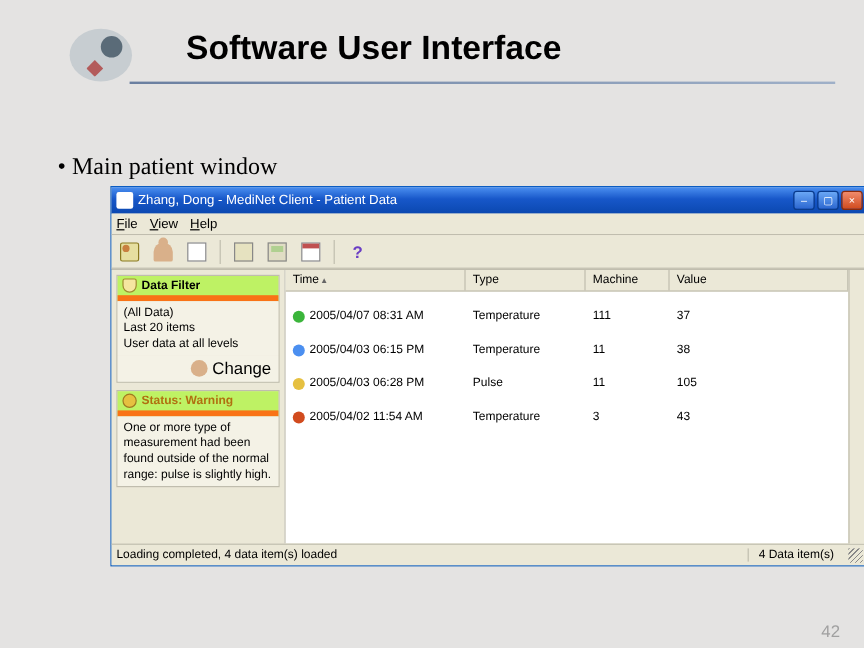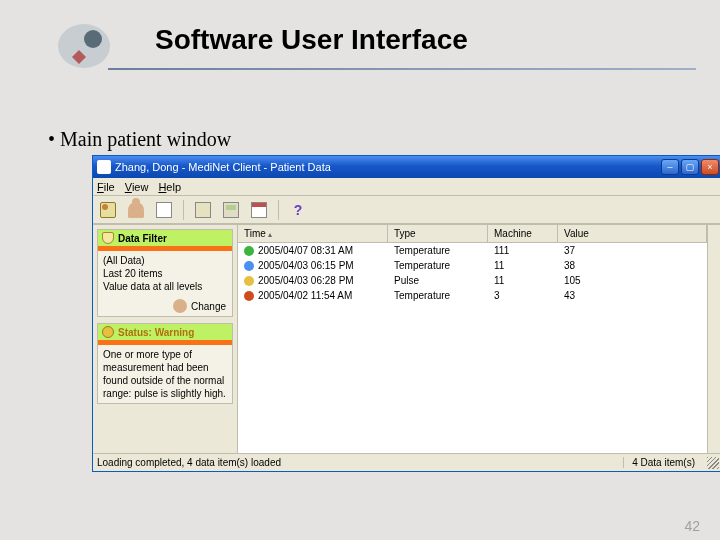--- a/index.html
+++ b/index.html
@@ -193,21 +193,21 @@
     font-size: 10px;
     line-height: 1.3;
   }
   .change-row {
     display: flex;
     align-items: center;
     justify-content: flex-end;
     padding: 3px 6px;
     background: #f4f2e6;
     gap: 4px;
-    font-size: 10px;
+    font-size: 14px;
   }
   .change-row .cicon{ width:14px;height:14px; background:#d9b08a; border-radius:50%; display:inline-block;}
   .status-title { color: #b07010; }
 
   .main {
     flex: 1;
     background: #fff;
     border-left: 1px solid #c0bdae;
     display: flex;
     flex-direction: column;
@@ -227,21 +227,21 @@
   .col-time { width: 150px; }
   .col-type { width: 100px; }
   .col-mach { width: 70px; }
   .col-val  { flex: 1; }
   .rows { flex:1; overflow:auto; }
   .row {
     display: flex;
     font-size: 10px;
     padding: 1px 0;
   }
-  .row .cell { padding: 1px 6px; }
+  .row .cell { padding: 1px 6px; margin-top: 13px; }
   .row .cell.time { width:150px; display:flex; align-items:center; gap:4px;}
   .row .cell.type { width:100px;}
   .row .cell.mach { width:70px;}
   .row .cell.val  { flex:1;}
   .dot { width:10px;height:10px;border-radius:50%; display:inline-block; flex:none;}
   .dot.green{background:#3bb53b;}
   .dot.blue{background:#4b8ff0;}
   .dot.yellow{background:#e6c040;}
   .dot.red{background:#d14b1e;}
   .scrollbar-v { width:16px; background:#ebe8d7; border-left:1px solid #c0bdae; position:relative;}
@@ -316,21 +316,21 @@
   <div class="body-area">
     <div class="sidebar">
       <div class="panel">
         <div class="panel-head">
           <span class="picon filter"></span>
           <span>Data Filter</span>
         </div>
         <div class="panel-body">
           <div>(All Data)</div>
           <div>Last 20 items</div>
-          <div>Value data at all levels</div>
+          <div>User data at all levels</div>
         </div>
         <div class="change-row">
           <span class="cicon"></span>
           <span>Change</span>
         </div>
       </div>
 
       <div class="panel">
         <div class="panel-head">
           <span class="picon status"></span>

